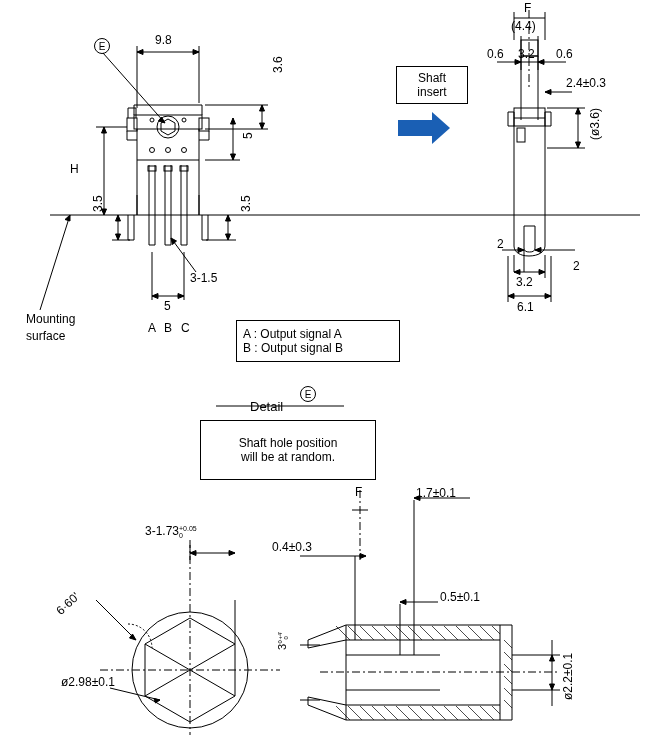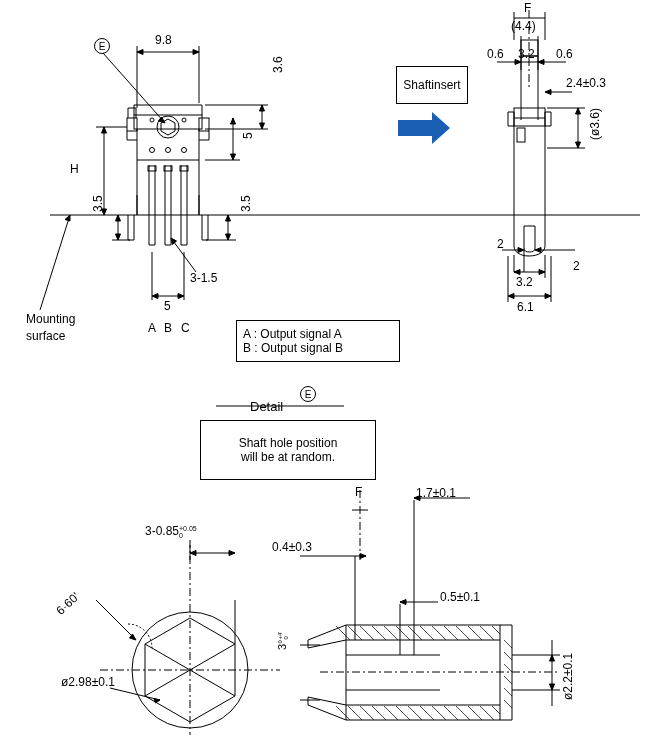--- a/index.html
+++ b/index.html
@@ -307,21 +307,21 @@
 
   <div class="lbl" style="left:164px;top:300px;">5</div>
 
   <div class="lbl" style="left:148px;top:322px;">A</div>
   <div class="lbl" style="left:164px;top:322px;">B</div>
   <div class="lbl" style="left:181px;top:322px;">C</div>
 
   <div class="lbl" style="left:26px;top:313px;">Mounting</div>
   <div class="lbl" style="left:26px;top:330px;">surface</div>
 
-  <div class="boxtext" style="left:396px;top:66px;width:72px;height:38px;flex-direction:row;">
+  <div class="boxtext" style="left:396px;top:66px;width:72px;height:38px;flex-direction:column;">
     <span>Shaft</span>
     <span>insert</span>
   </div>
 
   <div class="boxlines" style="left:236px;top:320px;width:164px;height:42px;">
     <span>A : Output signal A</span>
     <span>B : Output signal B</span>
   </div>
 
   <div class="lbl" style="left:524px;top:2px;">F</div>
@@ -340,21 +340,21 @@
   <div class="circ" style="left:300px;top:386px;width:16px;height:16px;">
     <span>E</span>
   </div>
 
   <div class="boxlines" style="left:200px;top:420px;width:176px;height:60px;align-items:center;justify-content:center;">
     <span style="width:100%;text-align:center;">Shaft hole position</span>
     <span style="width:100%;text-align:center;">will be at random.</span>
   </div>
 
   <div class="lbl" style="left:145px;top:525px;">
-    <span>3-0.85</span><span style="display:inline-block;vertical-align:middle;font-size:7px;line-height:7px;text-align:left;">
+    <span>3-1.73</span><span style="display:inline-block;vertical-align:middle;font-size:7px;line-height:7px;text-align:left;">
       <span style="display:block;">+0.05</span>
       <span style="display:block;">0</span>
     </span>
   </div>
 
   <div class="lbl" style="left:54px;top:608px;transform:rotate(-42deg);transform-origin:left top;">6·60ʹ</div>
 
   <div class="lbl" style="left:32px;top:676px;margin-left:29px;">ø2.98±0.1</div>
 
   <div class="lbl" style="left:355px;top:486px;">F</div>

